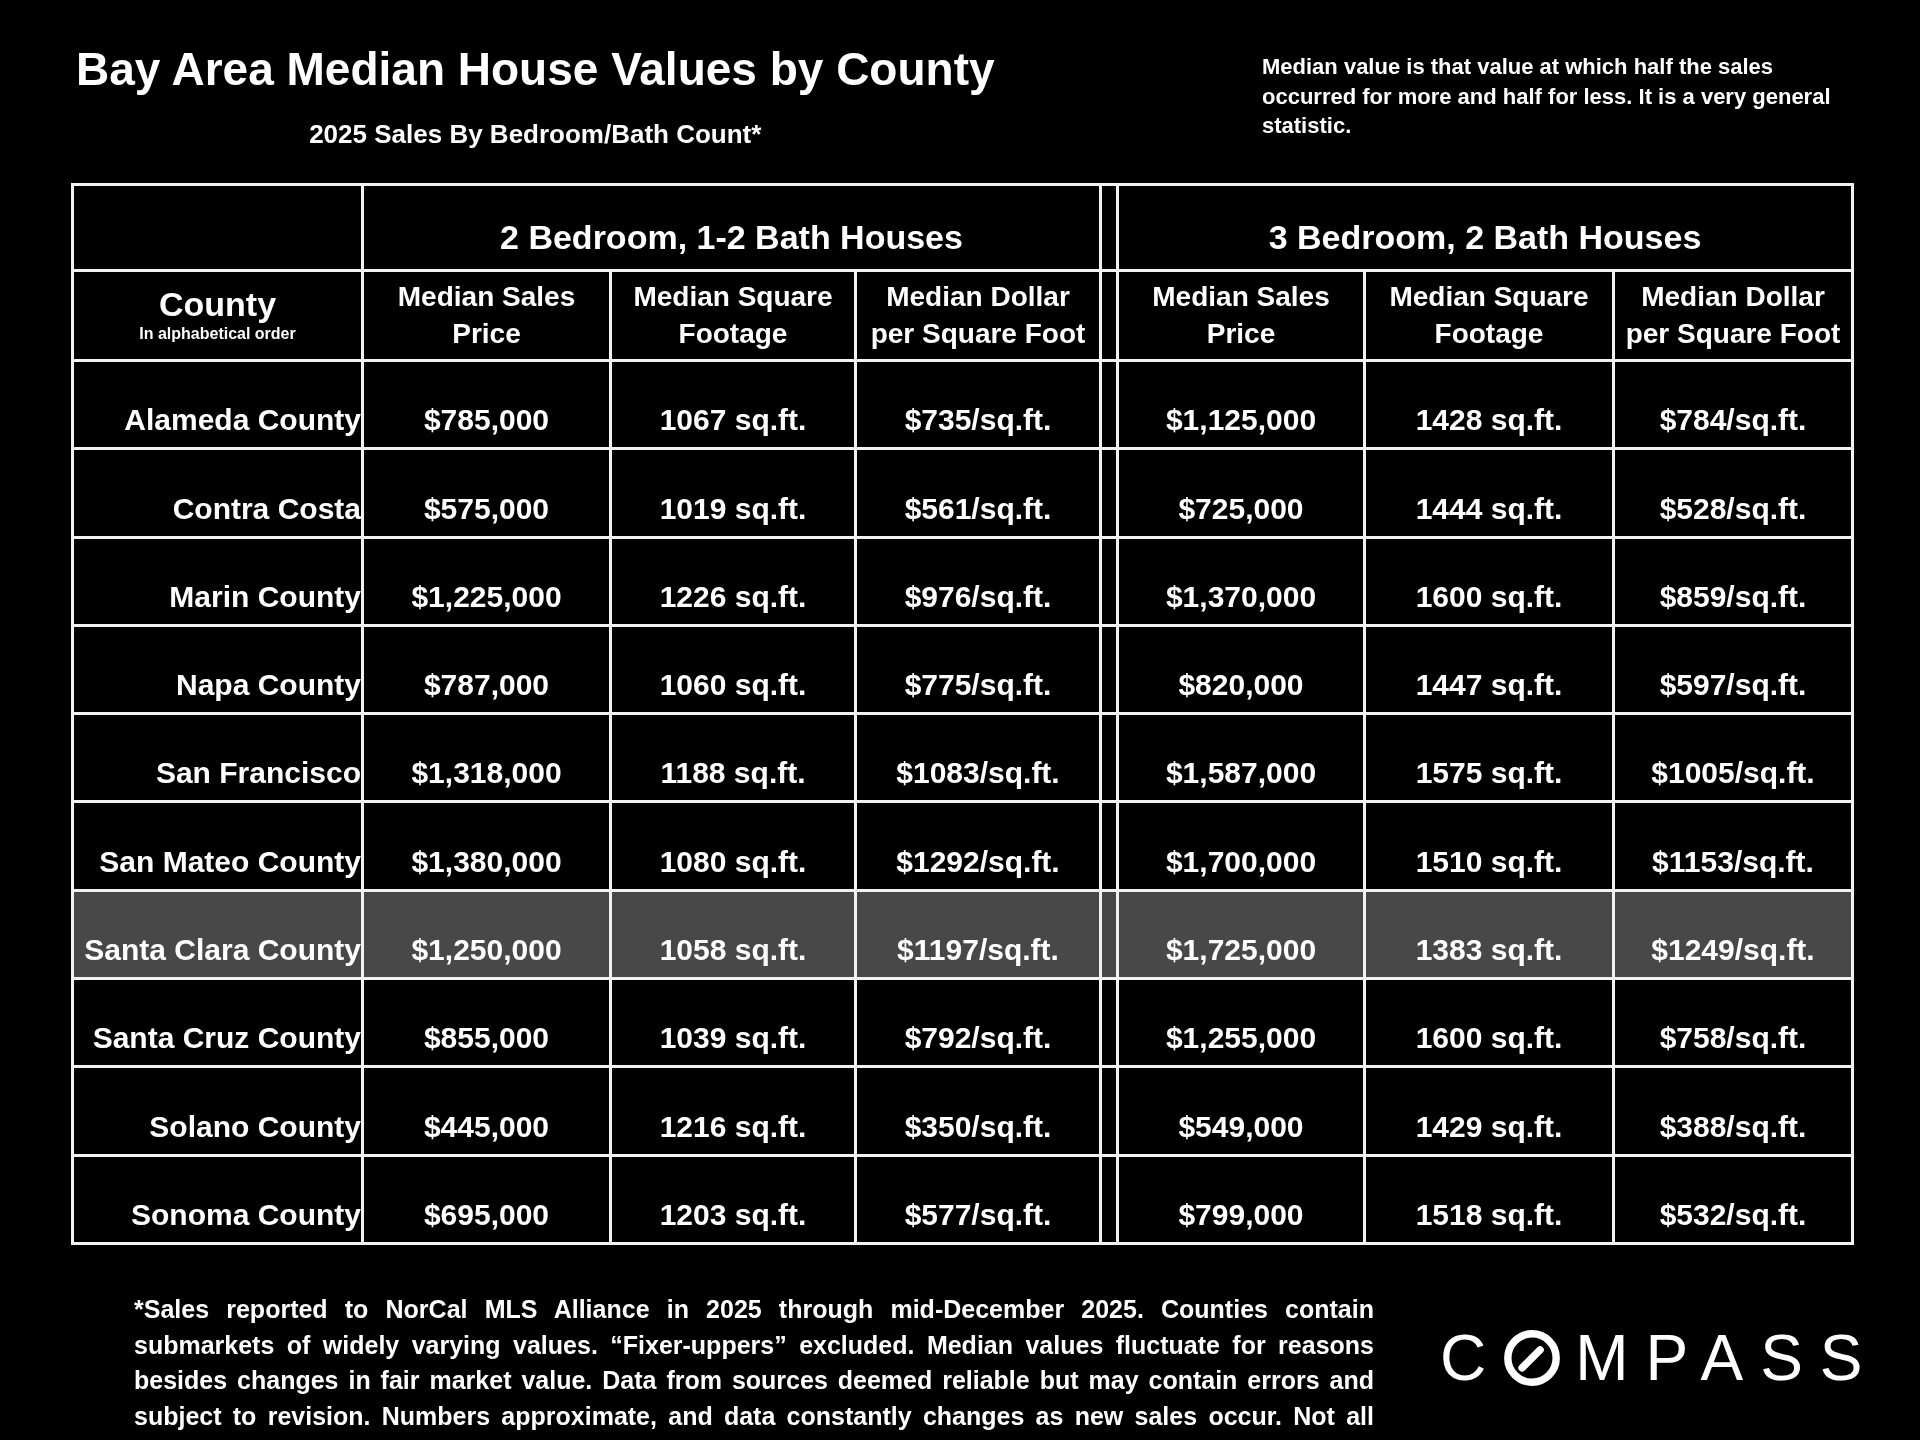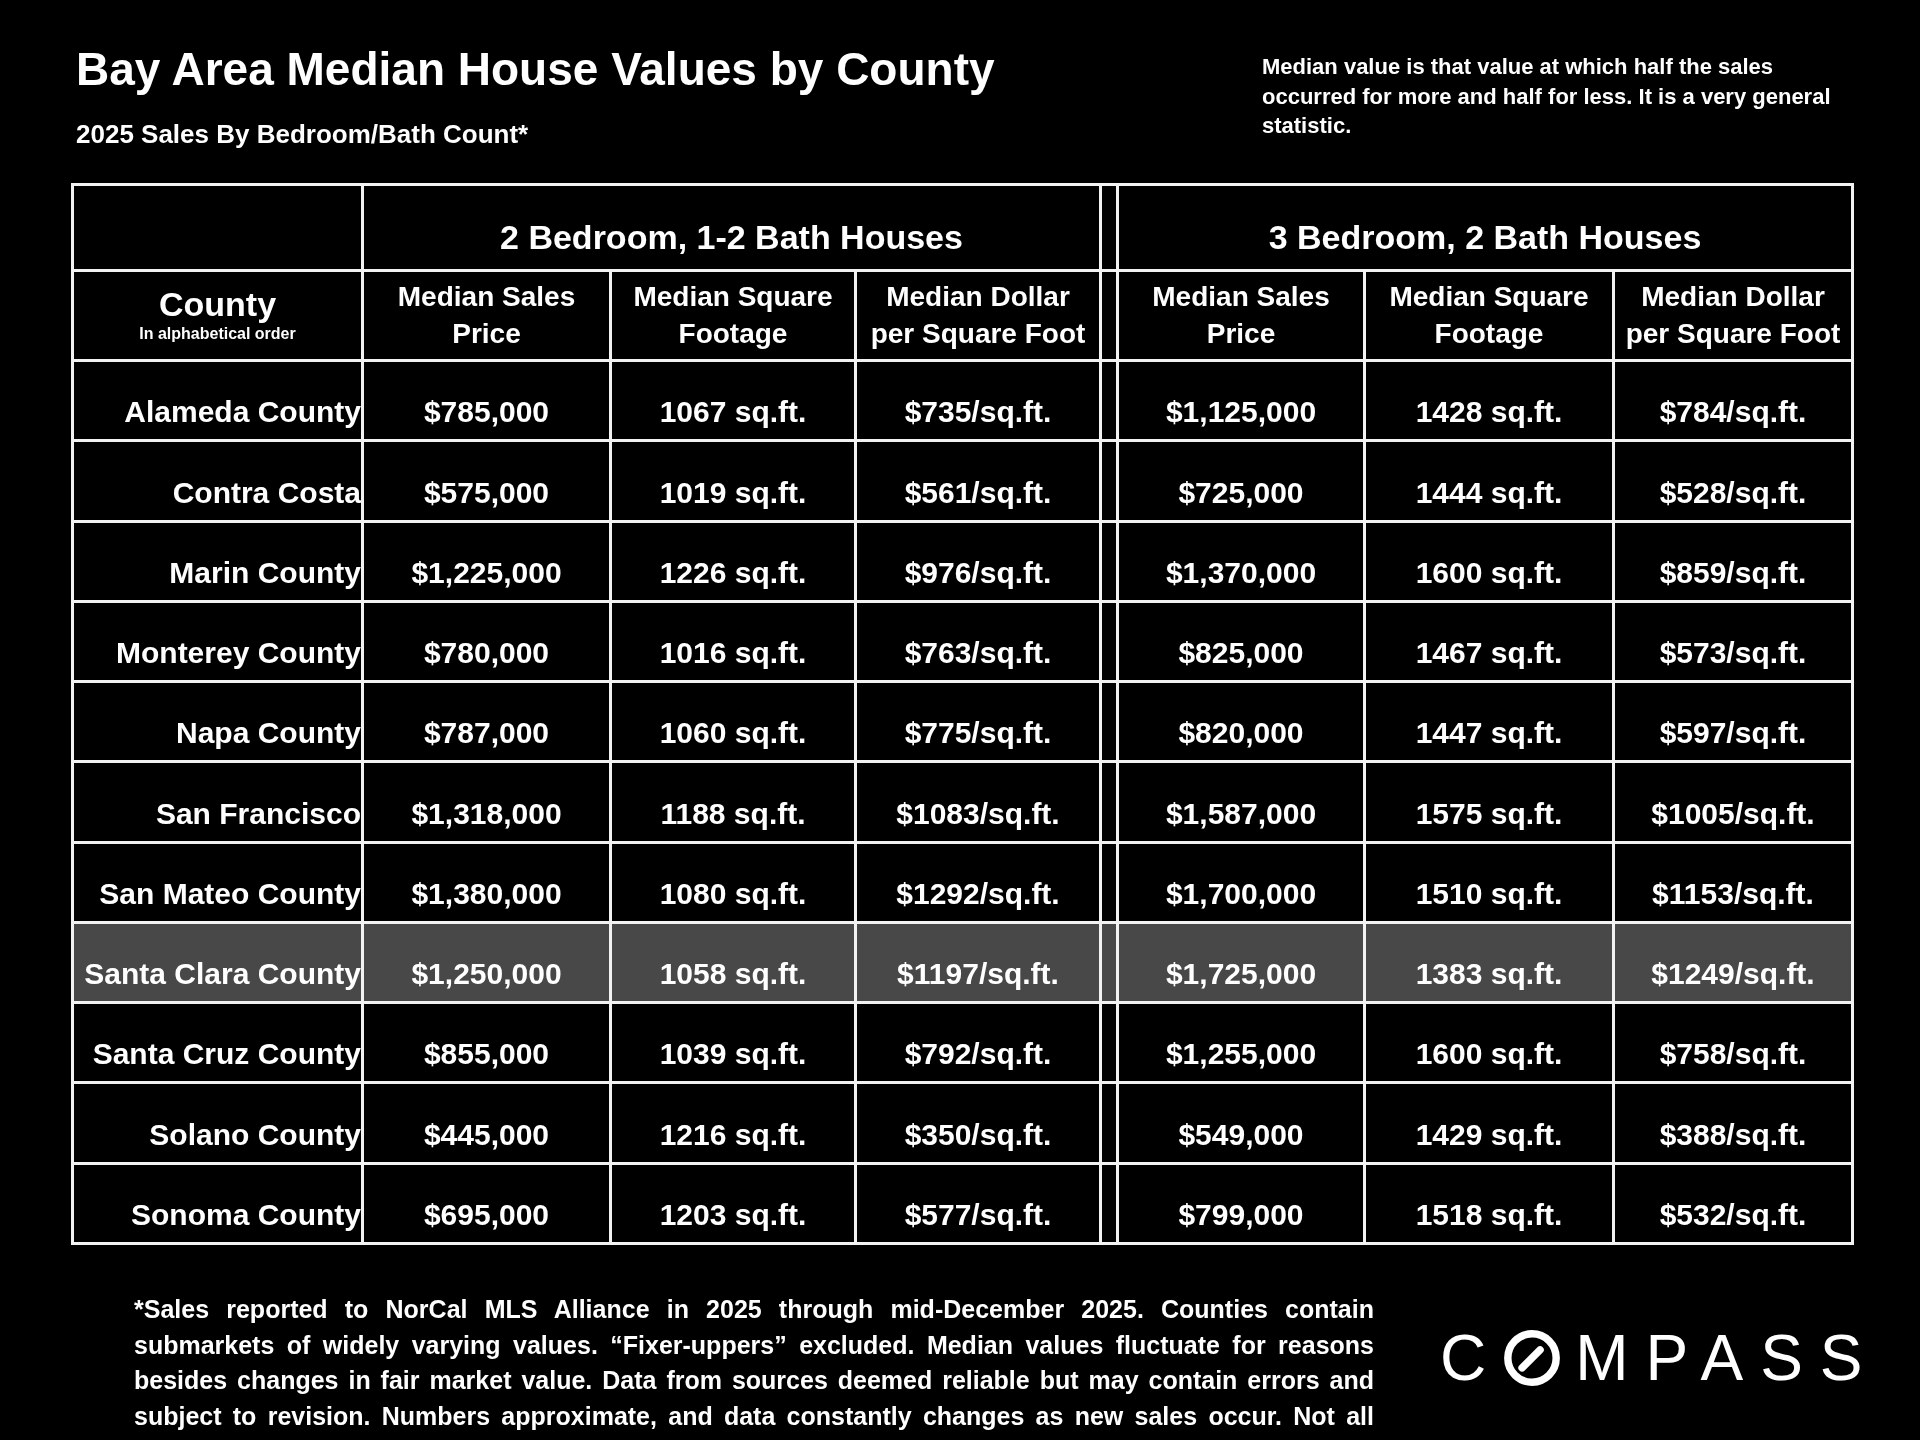--- a/index.html
+++ b/index.html
@@ -5,21 +5,21 @@
   :root{
     --background:#000000;
     --text:#ffffff;
     --border:#f2f2f2;
     --highlight-row:#484848;
   }
   *{margin:0;padding:0;box-sizing:border-box;}
   html,body{width:1920px;height:1440px;background:var(--background);overflow:hidden;}
   body{font-family:"Liberation Sans",sans-serif;color:var(--text);position:relative;}
 
-  .title-block{position:absolute;left:76px;top:44px;}
+  .title-block{position:absolute;left:76px;top:44px;text-align:center;}
   .title-block h1{font-size:46px;font-weight:bold;letter-spacing:0px;line-height:1.1;}
   .title-block h2{font-size:26px;font-weight:bold;margin-top:24px;}
 
   .note{position:absolute;left:1262px;top:52px;width:610px;font-size:22px;font-weight:bold;line-height:1.35;}
 
   table.median{
     position:absolute;left:71px;top:183px;width:1780px;height:1062px;
     border-collapse:collapse;table-layout:fixed;
   }
   table.median td,table.median th{
@@ -127,30 +127,20 @@
     <td class="county">Marin County</td>
     <td class="val">$1,225,000</td>
     <td class="val">1226 sq.ft.</td>
     <td class="val">$976/sq.ft.</td>
     <td class="spacer"></td>
     <td class="val">$1,370,000</td>
     <td class="val">1600 sq.ft.</td>
     <td class="val">$859/sq.ft.</td>
   </tr>
 
-  <tr>
-    <td class="county">Monterey County</td>
-    <td class="val">$780,000</td>
-    <td class="val">1016 sq.ft.</td>
-    <td class="val">$763/sq.ft.</td>
-    <td class="spacer"></td>
-    <td class="val">$825,000</td>
-    <td class="val">1467 sq.ft.</td>
-    <td class="val">$573/sq.ft.</td>
-  </tr>
 
   <tr>
     <td class="county">Napa County</td>
     <td class="val">$787,000</td>
     <td class="val">1060 sq.ft.</td>
     <td class="val">$775/sq.ft.</td>
     <td class="spacer"></td>
     <td class="val">$820,000</td>
     <td class="val">1447 sq.ft.</td>
     <td class="val">$597/sq.ft.</td>

